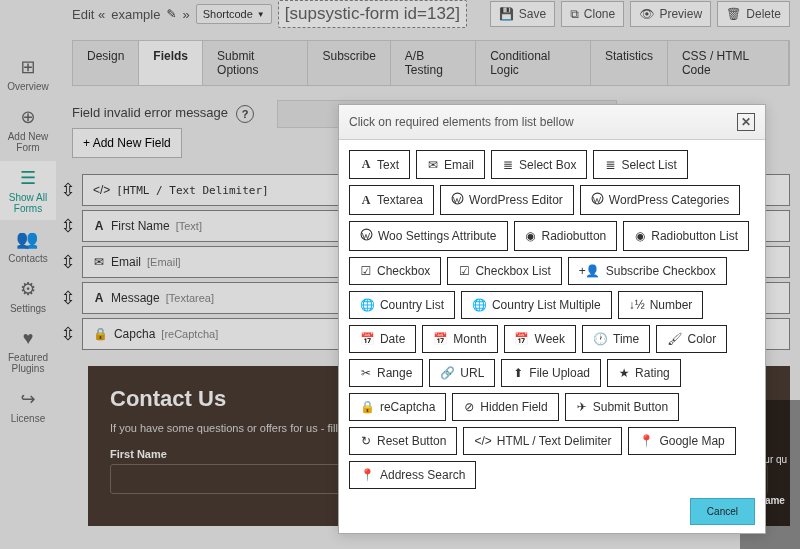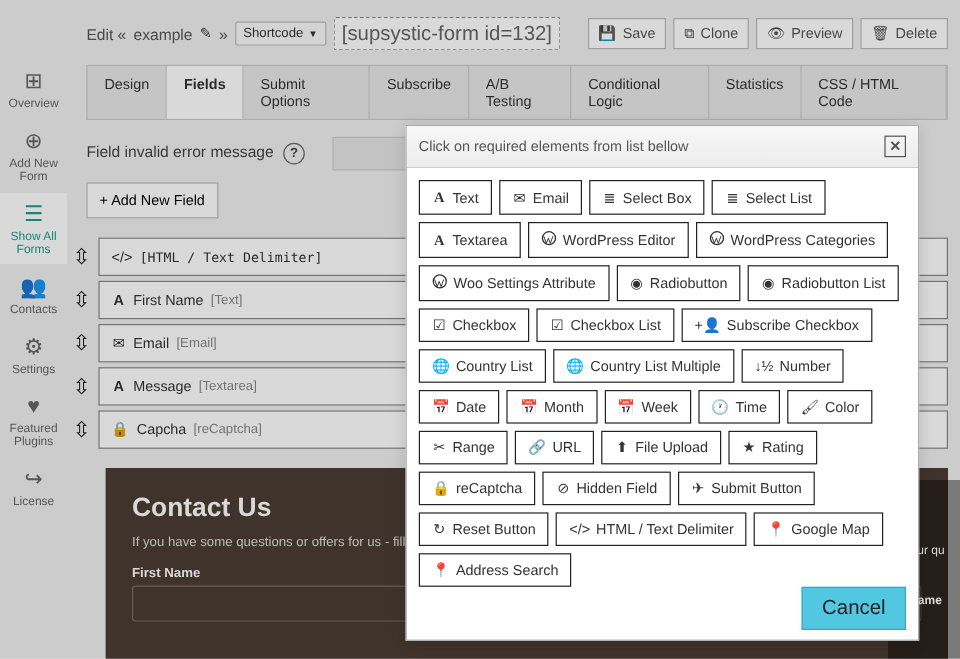--- a/index.html
+++ b/index.html
@@ -1,53 +1,53 @@
 <!DOCTYPE html>
 <html><head>
 <meta charset="utf-8">
 <style>
 *{box-sizing:border-box;margin:0;padding:0;font-family:Arial,Helvetica,sans-serif}
 body{background:#f0f0f0;width:800px;height:549px;overflow:hidden;position:relative;font-size:12px;color:#333}
 .overlay{position:absolute;inset:0;background:rgba(0,0,0,0.15);z-index:5}
-.topbar{display:flex;align-items:center;padding:14px 10px 6px 72px;gap:6px}
+.topbar{display:flex;align-items:center;padding:0 10px 6px 72px;gap:6px}
 .edit-txt{font-size:13px;color:#555}
 .sel{display:inline-flex;align-items:center;border:1px solid #bbb;background:#fafafa;padding:3px 6px;font-size:11px;border-radius:2px;gap:4px}
 .code-box{border:1px dashed #888;background:#fff;padding:3px 6px;font-size:17px;color:#666;border-radius:2px}
 .spacer{flex:1}
 .tbtn{border:1px solid #bbb;background:#fff;padding:5px 8px;font-size:12px;color:#555;display:inline-flex;align-items:center;gap:5px;cursor:pointer}
 .sidebar{position:absolute;left:0;top:50px;width:56px;display:flex;flex-direction:column;align-items:center;gap:2px}
 .sbitem{display:flex;flex-direction:column;align-items:center;width:56px;padding:6px 2px;color:#666;font-size:10px;text-align:center;cursor:pointer;gap:3px}
 .sbitem.active{background:#fff;color:#1a9e8f}
 .sbicon{font-size:18px}
 .tabs{display:flex;background:#e8e8e8;border:1px solid #ccc;margin:6px 10px 0 72px}
 .tab{padding:8px 14px;font-size:12px;color:#333;border-right:1px solid #ccc;cursor:pointer}
 .tab.active{background:#fff;font-weight:bold}
 .content{margin:14px 10px 0 72px}
 .errlbl{font-size:13px;color:#444;display:inline-flex;align-items:flex-start;gap:8px}
 .help{display:inline-flex;width:18px;height:18px;border:1.5px solid #666;border-radius:50%;align-items:center;justify-content:center;font-size:11px;color:#444;font-weight:bold}
 .errinput{display:inline-block;width:340px;height:28px;background:#e6e6e6;border:1px solid #d0d0d0;margin-left:20px;vertical-align:middle}
-.addbtn{margin-top:10px;border:1px solid #bbb;background:#fff;padding:7px 10px;font-size:12px;cursor:pointer}
+.addbtn{border:1px solid #bbb;background:#fff;padding:7px 10px;font-size:12px;cursor:pointer}
 .fields{margin:16px 10px 0 60px}
 .frow{display:flex;align-items:center;gap:6px;margin-bottom:4px}
 .drag{font-size:18px;color:#222;width:16px;text-align:center}
 .fbox{flex:1;border:1px solid #888;background:#fff;padding:8px 10px;font-size:12px;display:flex;align-items:center;gap:6px}
 .ftype{color:#888;font-size:11px}
 .preview{margin:16px 10px 0 88px;background:#4a3c33;color:#fff;padding:20px 22px;height:160px}
 .ptitle{font-size:22px;font-weight:bold;margin-bottom:10px}
 .pdesc{font-size:11px;margin-bottom:14px;color:#ddd}
 .plabel{font-size:11px;font-weight:bold;margin-bottom:4px}
 .pinput{width:100%;height:30px;background:transparent;border:1px solid #7a6d62;border-radius:3px}
 .rpanel{position:absolute;right:0;top:400px;width:60px;background:rgba(0,0,0,0.4);color:#fff;padding:14px 6px;font-size:10px;height:149px}
 .modal{position:absolute;left:338px;top:104px;width:428px;height:430px;background:#fff;border:1px solid #aaa;z-index:10;box-shadow:0 2px 12px rgba(0,0,0,0.15)}
 .mhead{background:linear-gradient(#f7f7f7,#ececec);border-bottom:1px solid #ccc;padding:8px 10px;font-size:12px;color:#555;display:flex;align-items:center}
 .mclose{width:18px;height:18px;border:1px solid #555;display:flex;align-items:center;justify-content:center;font-size:12px;font-weight:bold;cursor:pointer}
 .mbody{padding:10px;display:flex;flex-wrap:wrap;gap:6px;align-content:flex-start}
 .chip{border:1.5px solid #222;background:#fff;padding:6px 10px;font-size:12px;color:#333;display:inline-flex;align-items:center;gap:5px;cursor:pointer}
 .mfoot{position:absolute;bottom:8px;right:10px}
-.cancel{background:#52c7e2;border:1px solid #3aa8c2;color:#222;padding:7px 16px;font-size:17px;cursor:pointer}
+.cancel{background:#52c7e2;border:1px solid #3aa8c2;color:#222;padding:7px 16px;font-size:10px;cursor:pointer}
 .ico{font-family:Arial;display:inline-block;min-width:12px;text-align:center}
 svg{width:13px;height:13px}
 </style>
 </head>
 <body>
 
 <div class="overlay"></div>
 
 <div class="topbar">
   <span class="edit-txt">Edit «</span>

